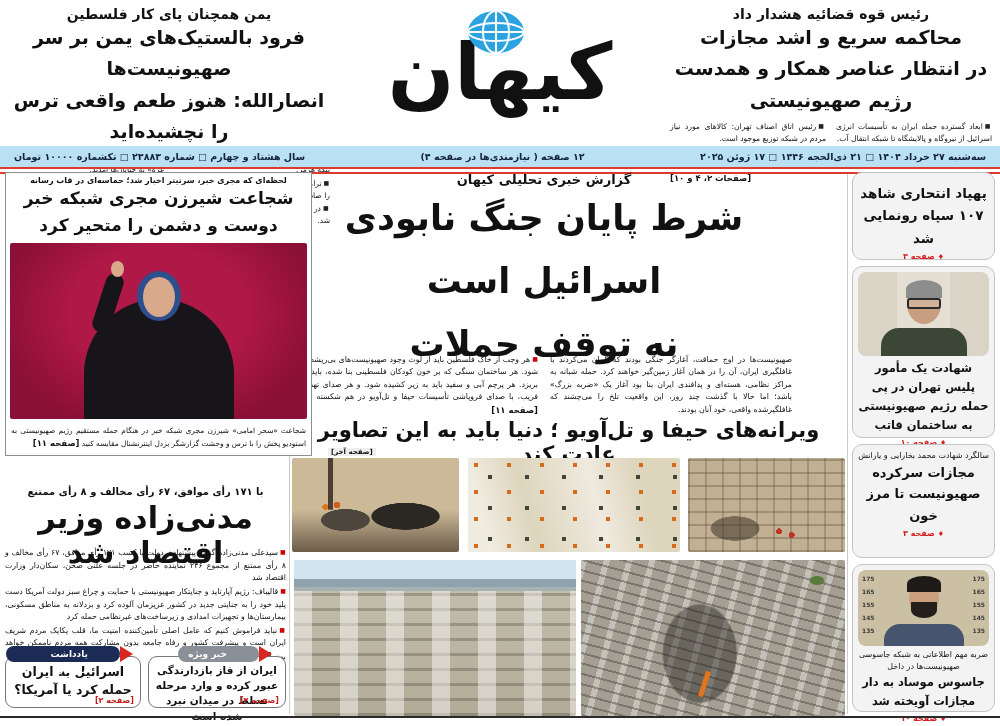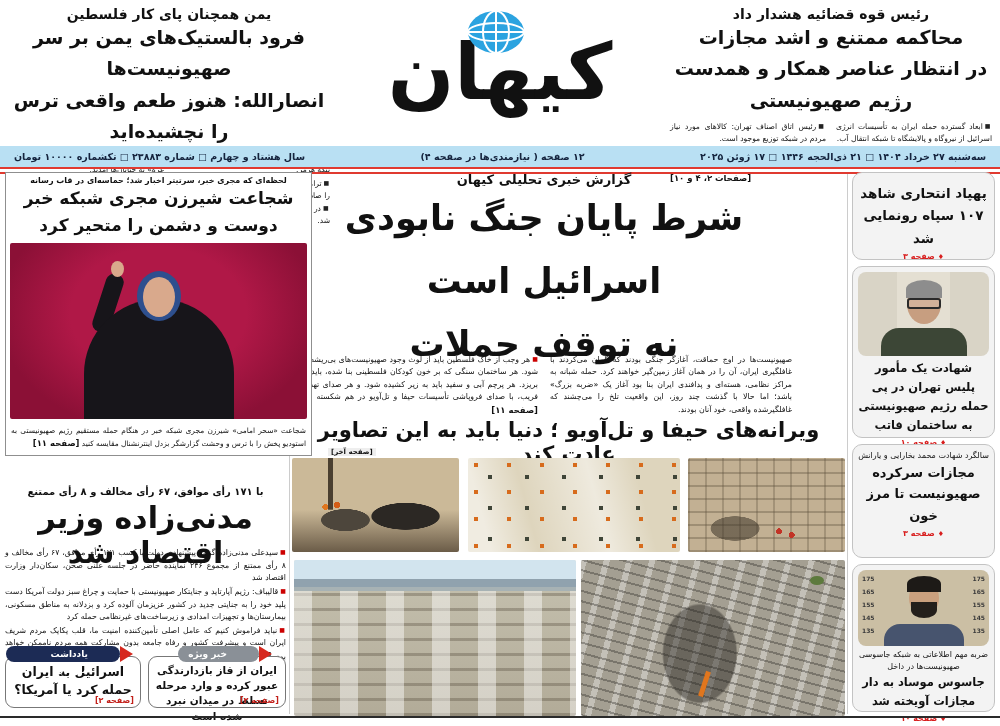--- a/index.html
+++ b/index.html
@@ -160,21 +160,21 @@
       <ellipse cx="29" cy="22" rx="13" ry="21" fill="none" stroke="#fff" stroke-width="2"></ellipse>
       <line x1="29" y1="1" x2="29" y2="43" stroke="#fff" stroke-width="2"></line>
       <line x1="1" y1="22" x2="57" y2="22" stroke="#fff" stroke-width="2"></line>
       <ellipse cx="29" cy="22" rx="28" ry="9" fill="none" stroke="#fff" stroke-width="2"></ellipse>
     </svg>
     <div class="word">کیهان</div>
   </div>
 
   <div class="abs topblock ctr" style="right:8px;">
     <div class="kick">رئیس قوه قضائیه هشدار داد</div>
-    <div class="hl">محاکمه ممتنع و اشد مجازات</div>
+    <div class="hl">محاکمه سریع و اشد مجازات</div>
     <div class="hl">در انتظار عناصر همکار و همدست رژیم صهیونیستی</div>
     <div class="briefs">
       <div class="col">
         <div class="bitem"><span class="sq">■</span><span>ابعاد گسترده حمله ایران به تأسیسات انرژی اسرائیل از نیروگاه و پالایشگاه تا شبکه انتقال آب.</span></div>
         <div class="bitem"><span class="sq">■</span><span>پرداخت ۸۴۰۰ میلیارد تومان یارانه دارو به داروخانه‌ها و مراکز درمانی.</span></div>
         <div class="bitem"><span class="sq">■</span><span>حجاج ایرانی به کربلا رسیدند.</span></div>
       </div>
       <div class="col">
         <div class="bitem"><span class="sq">■</span><span>رئیس اتاق اصناف تهران: کالاهای مورد نیاز مردم در شبکه توزیع موجود است.</span></div>
         <div class="bitem"><span class="sq">■</span><span>ظرفیت قطارها و حمل‌ونقل جاده‌ای افزایش یافت.</span></div>

